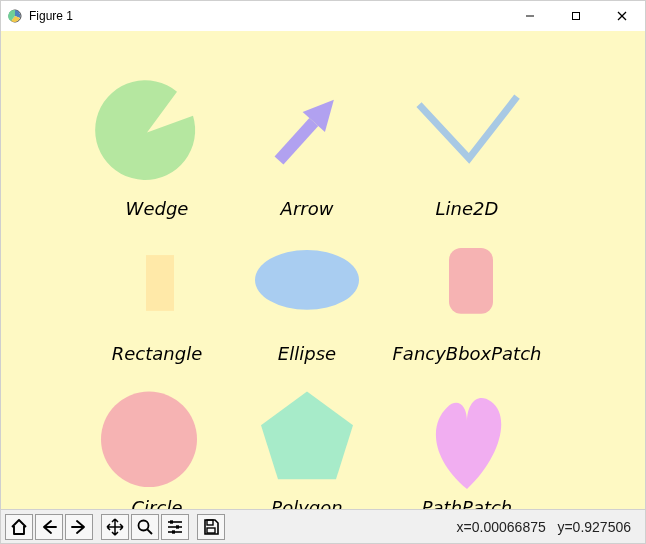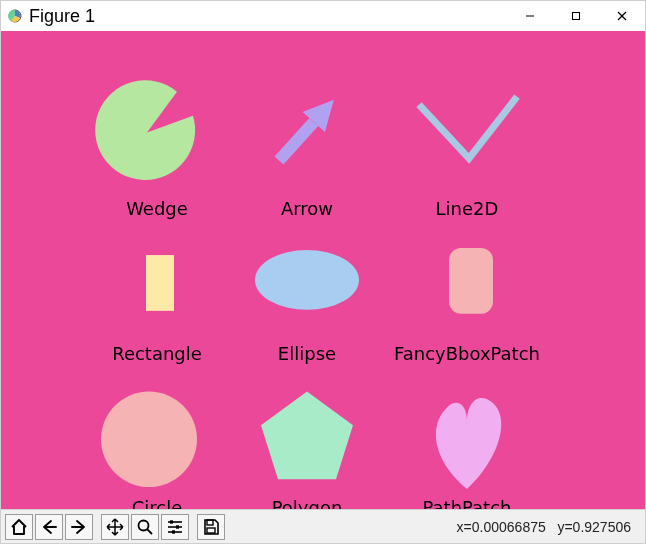--- a/index.html
+++ b/index.html
@@ -30,21 +30,21 @@
   }
   .title-icon {
     width: 16px;
     height: 16px;
     margin: 0 6px;
     display: flex;
     align-items: center;
     justify-content: center;
   }
   .title-text {
-    font-size: 18px;
+    font-size: 12px;
     color: #000;
   }
   .win-controls {
     position: absolute;
     right: 0;
     top: 0;
     height: 30px;
     display: flex;
   }
   .win-btn {
@@ -57,21 +57,22 @@
     color: #000;
     cursor: default;
   }
   
   .canvas {
     position: absolute;
     top: 30px;
     left: 0;
     right: 0;
     bottom: 34px;
-    background: #ec4899;
+    background: #fef9c3;
+    font-style: italic;
   }
   .canvas svg {
     display: block;
     width: 100%;
     height: 100%;
   }
   .label {
     font-family: "DejaVu Sans", "Segoe UI", sans-serif;
     font-size: 18px;
     fill: #000000;

